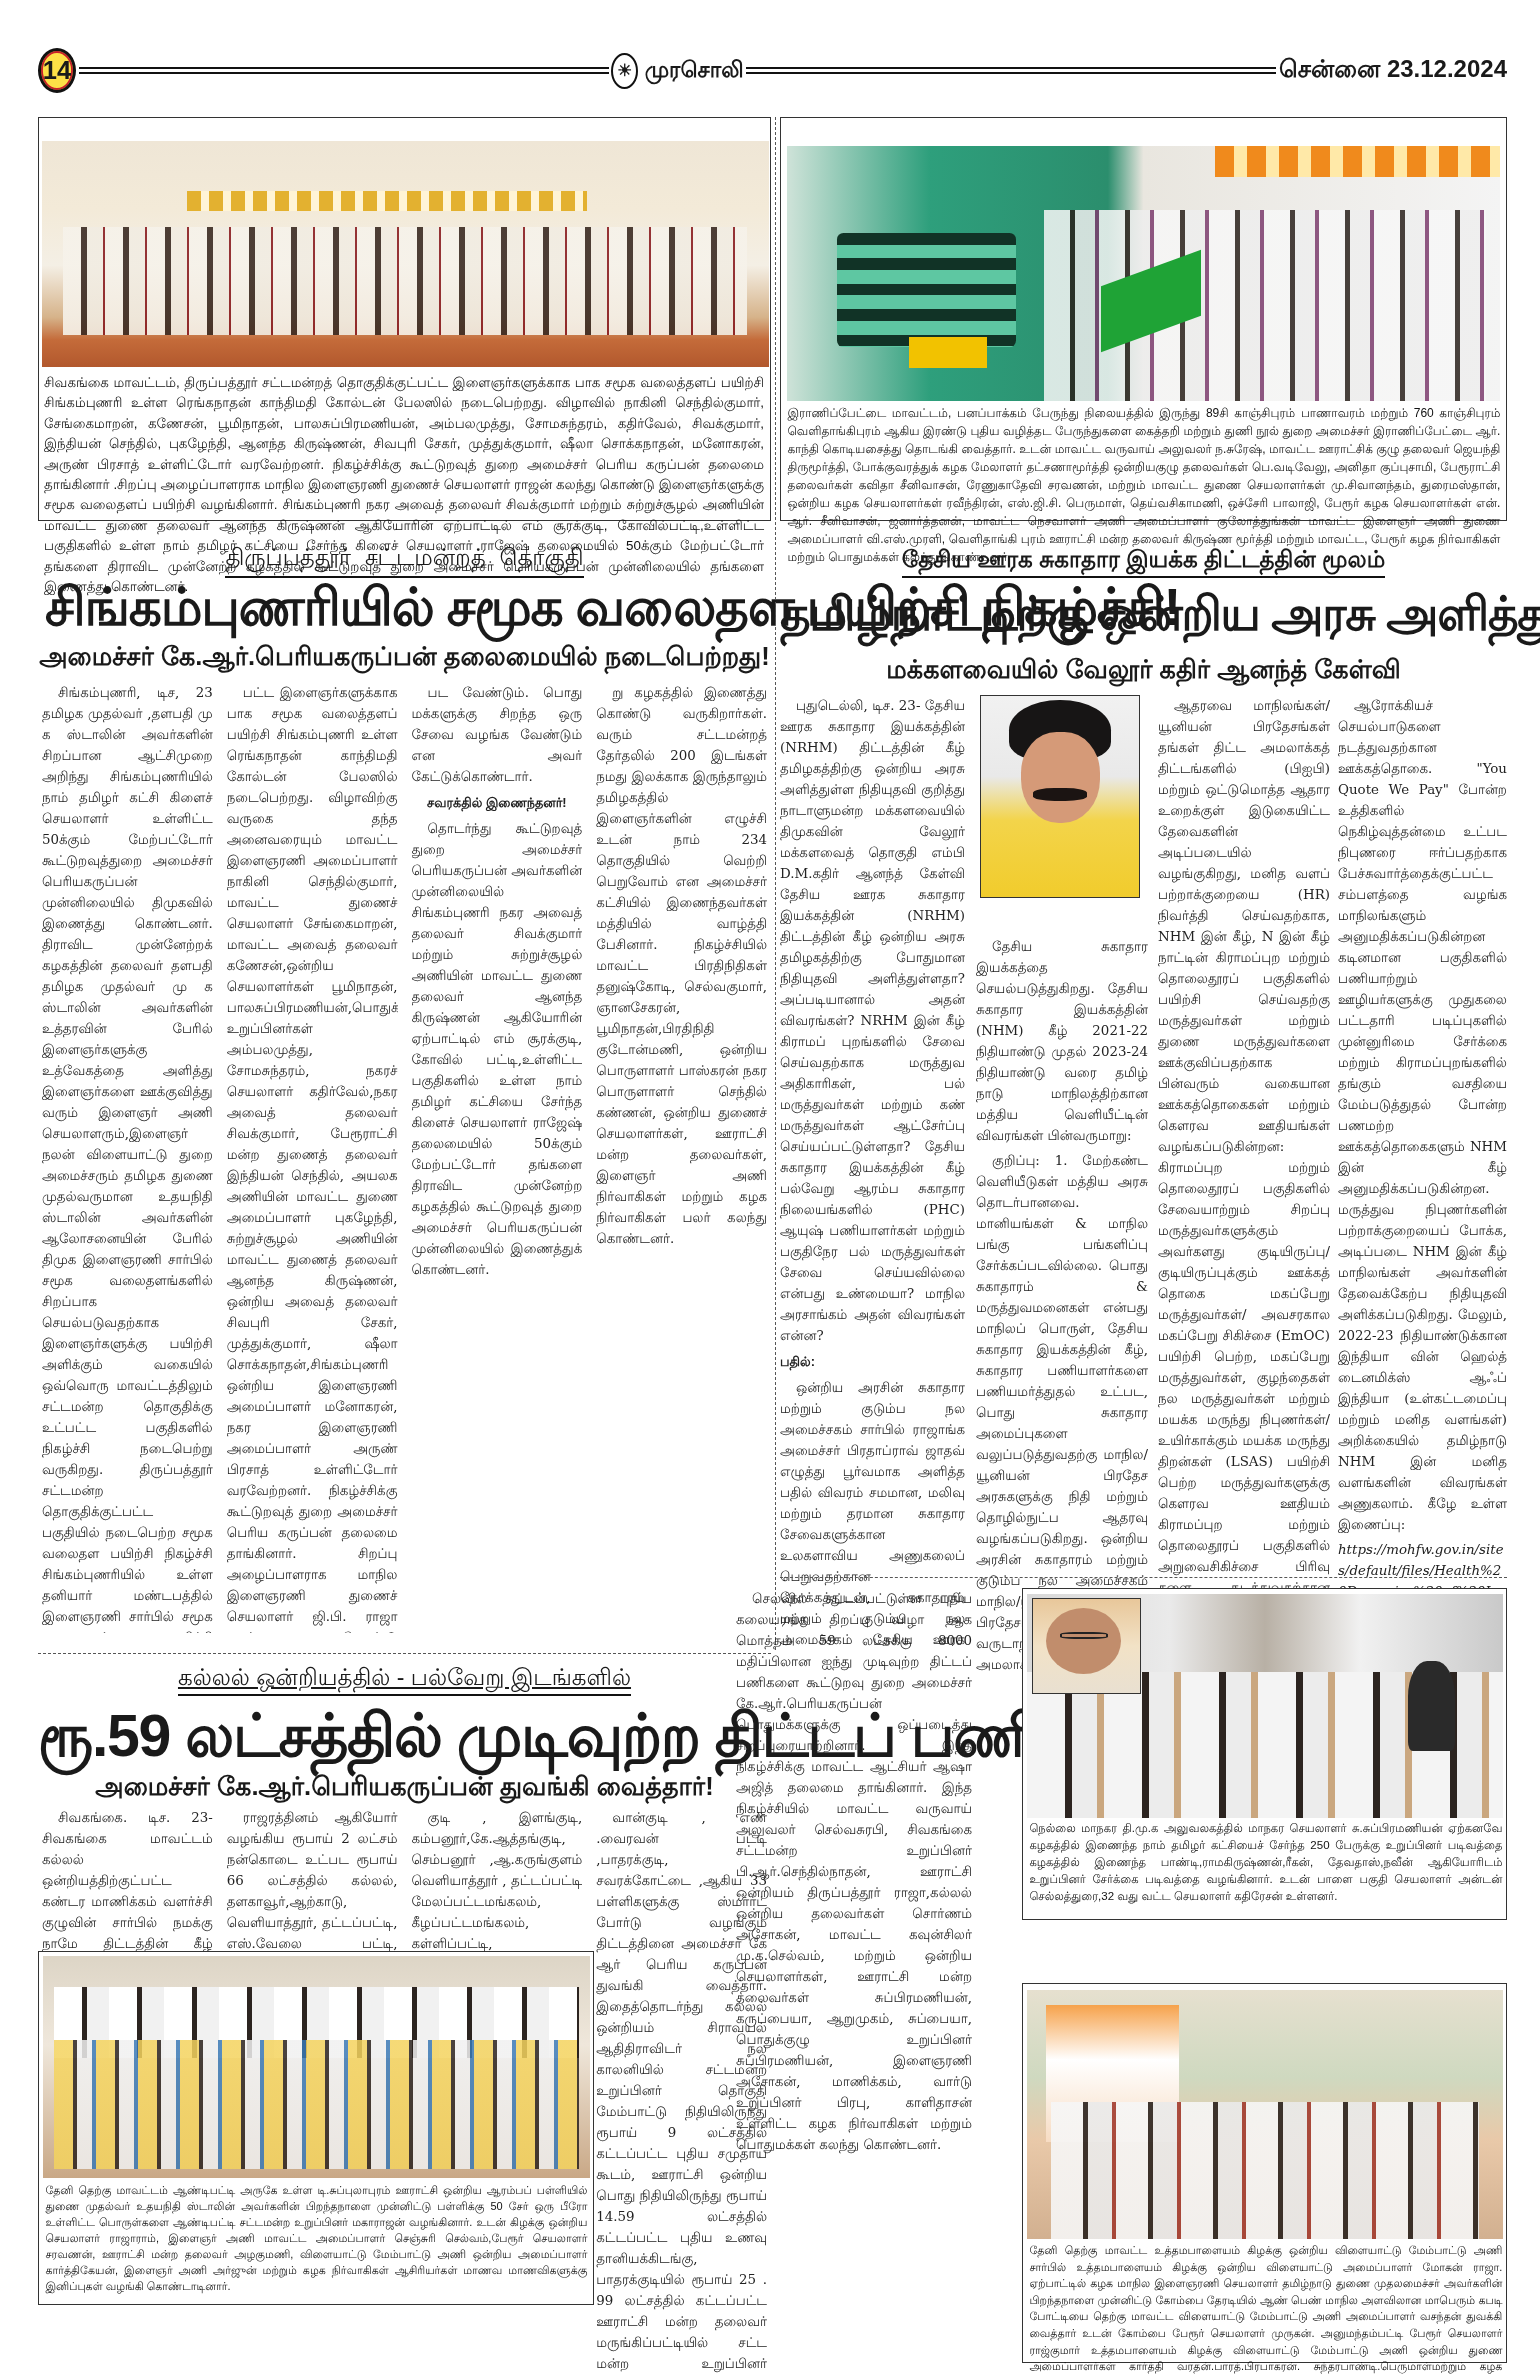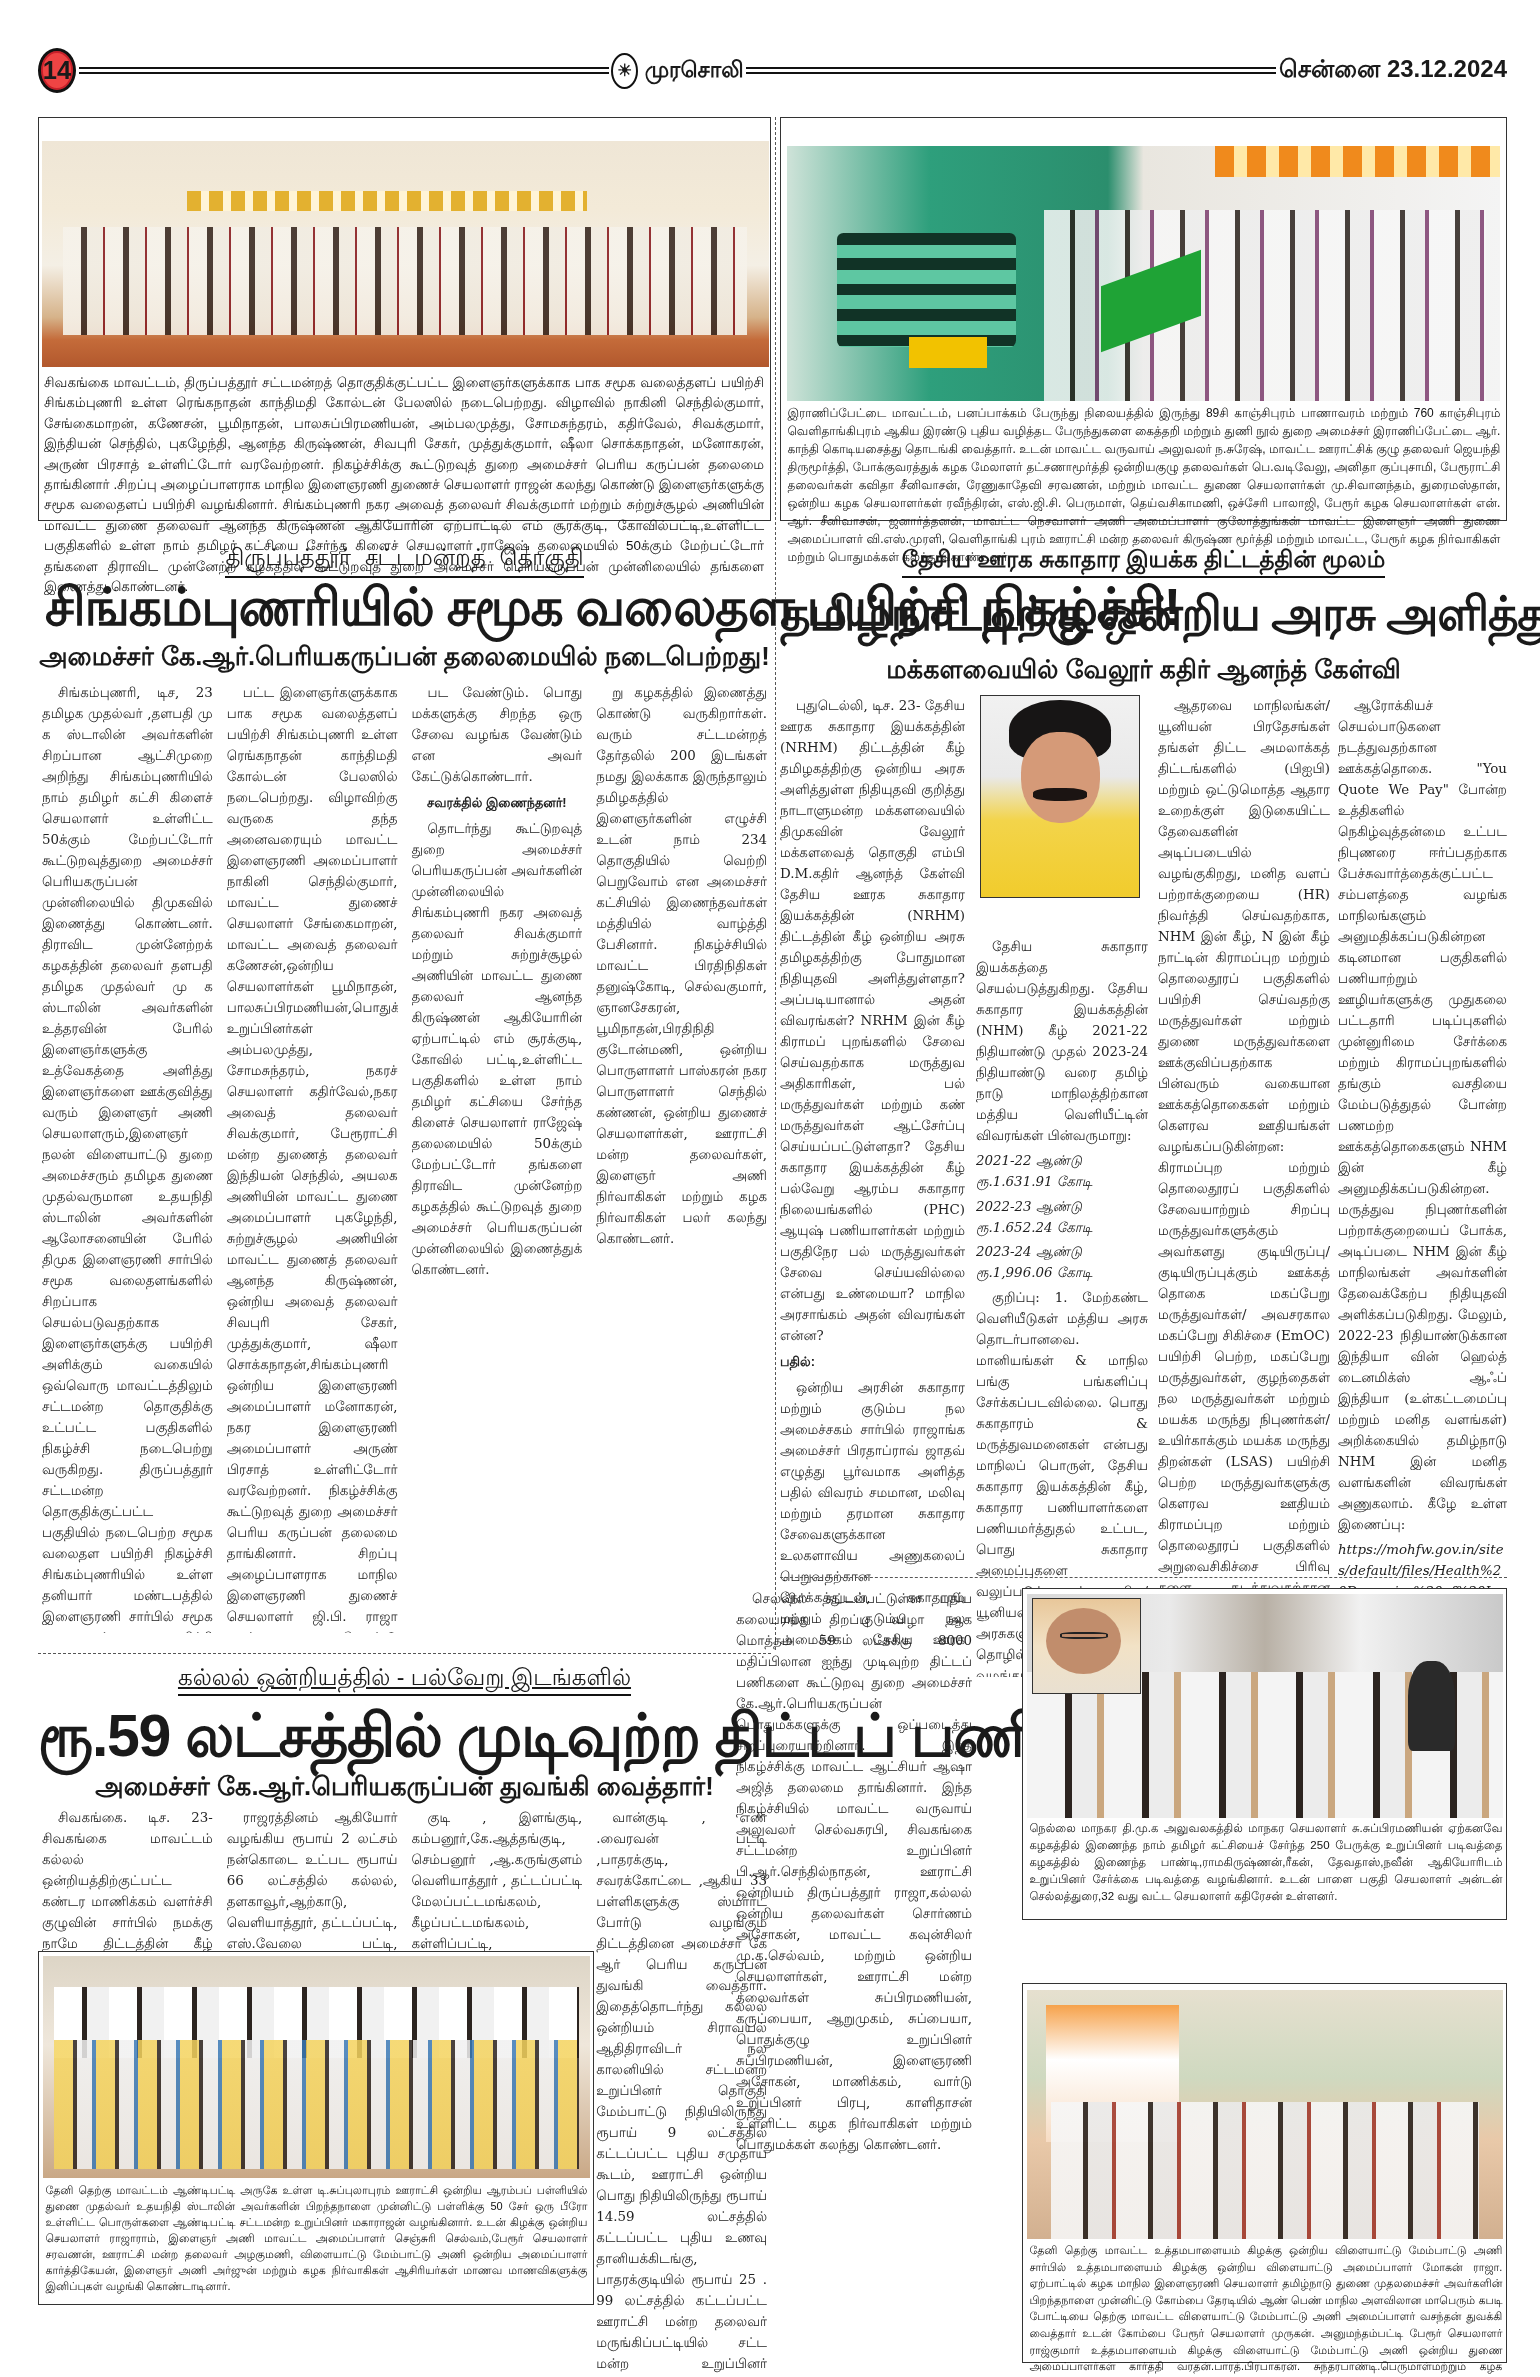--- a/index.html
+++ b/index.html
@@ -1,21 +1,21 @@
 <!DOCTYPE html>
 <html style="font-size:10.2px"><head>
 <meta charset="utf-8">
 <style>
   * { box-sizing: border-box; margin: 0; padding: 0; }
   html, body { width: 1541px; height: 2377px; background: #ffffff; }
   body { font-family: "DejaVu Serif", serif; color: #1a1a1a; position: relative; overflow: hidden; }
 
   
   .masthead { position: absolute; left: 38px; top: 48px; width: 1469px; height: 45px; display: flex; align-items: center; }
-  .page-no { width: 38px; height: 45px; border-radius: 50%; border: 3.8px solid #111; box-shadow: inset 0 0 0 1.9px #c8202a; display:flex; align-items:center; justify-content:center; font: bold 25.5px "Liberation Sans", sans-serif; background:#ef4444; flex: 0 0 auto; }
+  .page-no { width: 38px; height: 45px; border-radius: 50%; border: 3.8px solid #111; box-shadow: inset 0 0 0 1.9px #c8202a; display:flex; align-items:center; justify-content:center; font: bold 25.5px "Liberation Sans", sans-serif; background:#fde047; flex: 0 0 auto; }
   .rule { flex: 1; height: 6.4px; border-top: 2.6px solid #111; border-bottom: 2.6px solid #111; margin: 0 2.6px; }
   .logo { display:flex; align-items:center; gap:6.4px; font: bold 22px "Liberation Sans", sans-serif; }
   .logo-mark { width: 27px; height: 36px; border-radius: 50%; border: 2.6px solid #111; display:flex; align-items:center; justify-content:center; font-size: 16.6px; }
   .dateline { font: bold 24px "Liberation Sans", sans-serif; white-space: nowrap; }
 
   
   .photo-box { position: absolute; border: 1.3px solid #333; background: #fff; }
   .photo { position: absolute; overflow: hidden; }
   .caption { position: absolute; font-family: "Liberation Sans", sans-serif; font-size: 13.4px; line-height: 20.4px; text-align: justify; color:#111; }
 
@@ -133,25 +133,20 @@
     <div class="moustache"></div>
   </div>
 
   <div class="col" style="position:absolute; left:780px; top:695px; width:185px; height:951px;">
     <p>புதுடெல்லி, டிச. 23- தேசிய ஊரக சுகாதார இயக்கத்தின் (NRHM) திட்டத்தின் கீழ் தமிழகத்திற்கு ஒன்றிய அரசு அளித்துள்ள நிதியுதவி குறித்து நாடாளுமன்ற மக்களவையில் திமுகவின் வேலூர் மக்களவைத் தொகுதி எம்பி D.M.கதிர் ஆனந்த் கேள்வி தேசிய ஊரக சுகாதார இயக்கத்தின் (NRHM) திட்டத்தின் கீழ் ஒன்றிய அரசு தமிழகத்திற்கு போதுமான நிதியுதவி அளித்துள்ளதா? அப்படியானால் அதன் விவரங்கள்? NRHM இன் கீழ் கிராமப் புறங்களில் சேவை செய்வதற்காக மருத்துவ அதிகாரிகள், பல் மருத்துவர்கள் மற்றும் கண் மருத்துவர்கள் ஆட்சேர்ப்பு செய்யப்பட்டுள்ளதா? தேசிய சுகாதார இயக்கத்தின் கீழ் பல்வேறு ஆரம்ப சுகாதார நிலையங்களில் (PHC) ஆயுஷ் பணியாளர்கள் மற்றும் பகுதிநேர பல் மருத்துவர்கள் சேவை செய்யவில்லை என்பது உண்மையா? மாநில அரசாங்கம் அதன் விவரங்கள் என்ன?</p>
     <p class="crosshead" style="text-align:left;">பதில்:</p>
     <p>ஒன்றிய அரசின் சுகாதார மற்றும் குடும்ப நல அமைச்சகம் சார்பில் ராஜாங்க அமைச்சர் பிரதாப்ராவ் ஜாதவ் எழுத்து பூர்வமாக அளித்த பதில் விவரம் சமமான, மலிவு மற்றும் தரமான சுகாதார சேவைகளுக்கான உலகளாவிய அணுகலைப் பெறுவதற்கான நோக்கத்துடன், சுகாதாரம் மற்றும் குடும்ப நல அமைச்சகம் தேசிய ஊரக சுகாதார இயக்கம் உட்பட</p>
   </div>
   <div class="col" style="position:absolute; left:976px; top:936px; width:172px; height:741px;">
     <p>தேசிய சுகாதார இயக்கத்தை செயல்படுத்துகிறது. தேசிய சுகாதார இயக்கத்தின் (NHM) கீழ் 2021-22 நிதியாண்டு முதல் 2023-24 நிதியாண்டு வரை தமிழ் நாடு மாநிலத்திற்கான மத்திய வெளியீட்டின் விவரங்கள் பின்வருமாறு:</p>
-    <div>
-      <p class="fig"><span>2021-22</span> <span>ஆண்டு</span><br><span>ரூ.1.631.91 கோடி</span></p>
-      <p class="fig"><span>2022-23</span> <span>ஆண்டு</span><br><span>ரூ.1.652.24 கோடி</span></p>
-      <p class="fig"><span>2023-24</span> <span>ஆண்டு</span><br><span>ரூ.1,996.06 கோடி</span></p>
-    </div>
     <p>குறிப்பு: 1. மேற்கண்ட வெளியீடுகள் மத்திய அரசு தொடர்பானவை. மானியங்கள் &amp; மாநில பங்கு பங்களிப்பு சேர்க்கப்படவில்லை. பொது சுகாதாரம் &amp; மருத்துவமனைகள் என்பது மாநிலப் பொருள், தேசிய சுகாதார இயக்கத்தின் கீழ், சுகாதார பணியாளர்களை பணியமர்த்துதல் உட்பட, பொது சுகாதார அமைப்புகளை வலுப்படுத்துவதற்கு மாநில/யூனியன் பிரதேச அரசுகளுக்கு நிதி மற்றும் தொழில்நுட்ப ஆதரவு வழங்கப்படுகிறது. ஒன்றிய அரசின் சுகாதாரம் மற்றும் குடும்ப நல அமைச்சகம் மாநில/யூனியன் பிரதேசங்கள் அவர்களின் வருடாந்திர திட்ட அமலாக்கத் திட்டங்கள் அடிப்படையில் ஆதரவு அளிக்கிறது. அதன்படி, பொது சுகாதார அமைப்புகளுக்கு தேவையான மனித வளங்களை ஈடுசெய்யும் வகையில் மாநிலங்களுக்கு ஆதரவை</p>
   </div>
   <div class="col" style="position:absolute; left:1158px; top:695px; width:172px; height:951px;">
     <p>ஆதரவை மாநிலங்கள்/யூனியன் பிரதேசங்கள் தங்கள் திட்ட அமலாக்கத் திட்டங்களில் (பிஐபி) மற்றும் ஒட்டுமொத்த ஆதார உறைக்குள் இடுகையிட்ட தேவைகளின் அடிப்படையில் வழங்குகிறது, மனித வளப் பற்றாக்குறையை (HR) நிவர்த்தி செய்வதற்காக, NHM இன் கீழ், N இன் கீழ் நாட்டின் கிராமப்புற மற்றும் தொலைதூரப் பகுதிகளில் பயிற்சி செய்வதற்கு மருத்துவர்கள் மற்றும் துணை மருத்துவர்களை ஊக்குவிப்பதற்காக பின்வரும் வகையான ஊக்கத்தொகைகள் மற்றும் கௌரவ ஊதியங்கள் வழங்கப்படுகின்றன: கிராமப்புற மற்றும் தொலைதூரப் பகுதிகளில் சேவையாற்றும் சிறப்பு மருத்துவர்களுக்கும் அவர்களது குடியிருப்பு/குடியிருப்புக்கும் ஊக்கத் தொகை மகப்பேறு மருத்துவர்கள்/ அவசரகால மகப்பேறு சிகிச்சை (EmOC) பயிற்சி பெற்ற, மகப்பேறு மருத்துவர்கள், குழந்தைகள் நல மருத்துவர்கள் மற்றும் மயக்க மருந்து நிபுணர்கள்/ உயிர்காக்கும் மயக்க மருந்து திறன்கள் (LSAS) பயிற்சி பெற்ற மருத்துவர்களுக்கு கௌரவ ஊதியம் கிராமப்புற மற்றும் தொலைதூரப் பகுதிகளில் அறுவைசிகிச்சை பிரிவு களை நடத்துவதற்கான நிபுணர்களின் இருப்பை அதிகரிக்கும் ஊக்கத்தொகை. மருத்துவர்களுக்கு சிறப்பு கூடுதல் ஊக்கத்தொகை மருத்துவர்களுக்கான சிறப்பு ஊக்கத்தொகைகள், சரியான நேரத்தில் ANC பரிசோதனை மற்றும் பதிவை உறுதிசெய்வதற்காக ANMக்கான ஊக்கத்தொகை, இளம்பருவ இனப்பெருக்க மற்றும் பாலியல் சுகாதார</p>
   </div>
   <div class="col" style="position:absolute; left:1338px; top:695px; width:169px; height:920px;">
     <p>ஆரோக்கியச் செயல்பாடுகளை நடத்துவதற்கான ஊக்கத்தொகை. "You Quote We Pay" போன்ற உத்திகளில் நெகிழ்வுத்தன்மை உட்பட நிபுணரை ஈர்ப்பதற்காக பேச்சுவார்த்தைக்குட்பட்ட சம்பளத்தை வழங்க மாநிலங்களும் அனுமதிக்கப்படுகின்றன கடினமான பகுதிகளில் பணியாற்றும் ஊழியர்களுக்கு முதுகலை பட்டதாரி படிப்புகளில் முன்னுரிமை சேர்க்கை மற்றும் கிராமப்புறங்களில் தங்கும் வசதியை மேம்படுத்துதல் போன்ற பணமற்ற ஊக்கத்தொகைகளும் NHM இன் கீழ் அனுமதிக்கப்படுகின்றன. மருத்துவ நிபுணர்களின் பற்றாக்குறையைப் போக்க, அடிப்படை NHM இன் கீழ் மாநிலங்கள் அவர்களின் தேவைக்கேற்ப நிதியுதவி அளிக்கப்படுகிறது. மேலும், 2022-23 நிதியாண்டுக்கான இந்தியா வின் ஹெல்த் டைனமிக்ஸ் ஆஃப் இந்தியா (உள்கட்டமைப்பு மற்றும் மனித வளங்கள்) அறிக்கையில் தமிழ்நாடு NHM இன் மனித வளங்களின் விவரங்கள் அணுகலாம். கீழே உள்ள இணைப்பு:</p>
     <p class="url">https://mohfw.gov.in/sites/default/files/Health%20Dynamics%20of%20India%20%28Infrastructure%20%26%20Human%20Resources%29%202022-23RE%20%281%29.pdf</p>
 
   </div>

